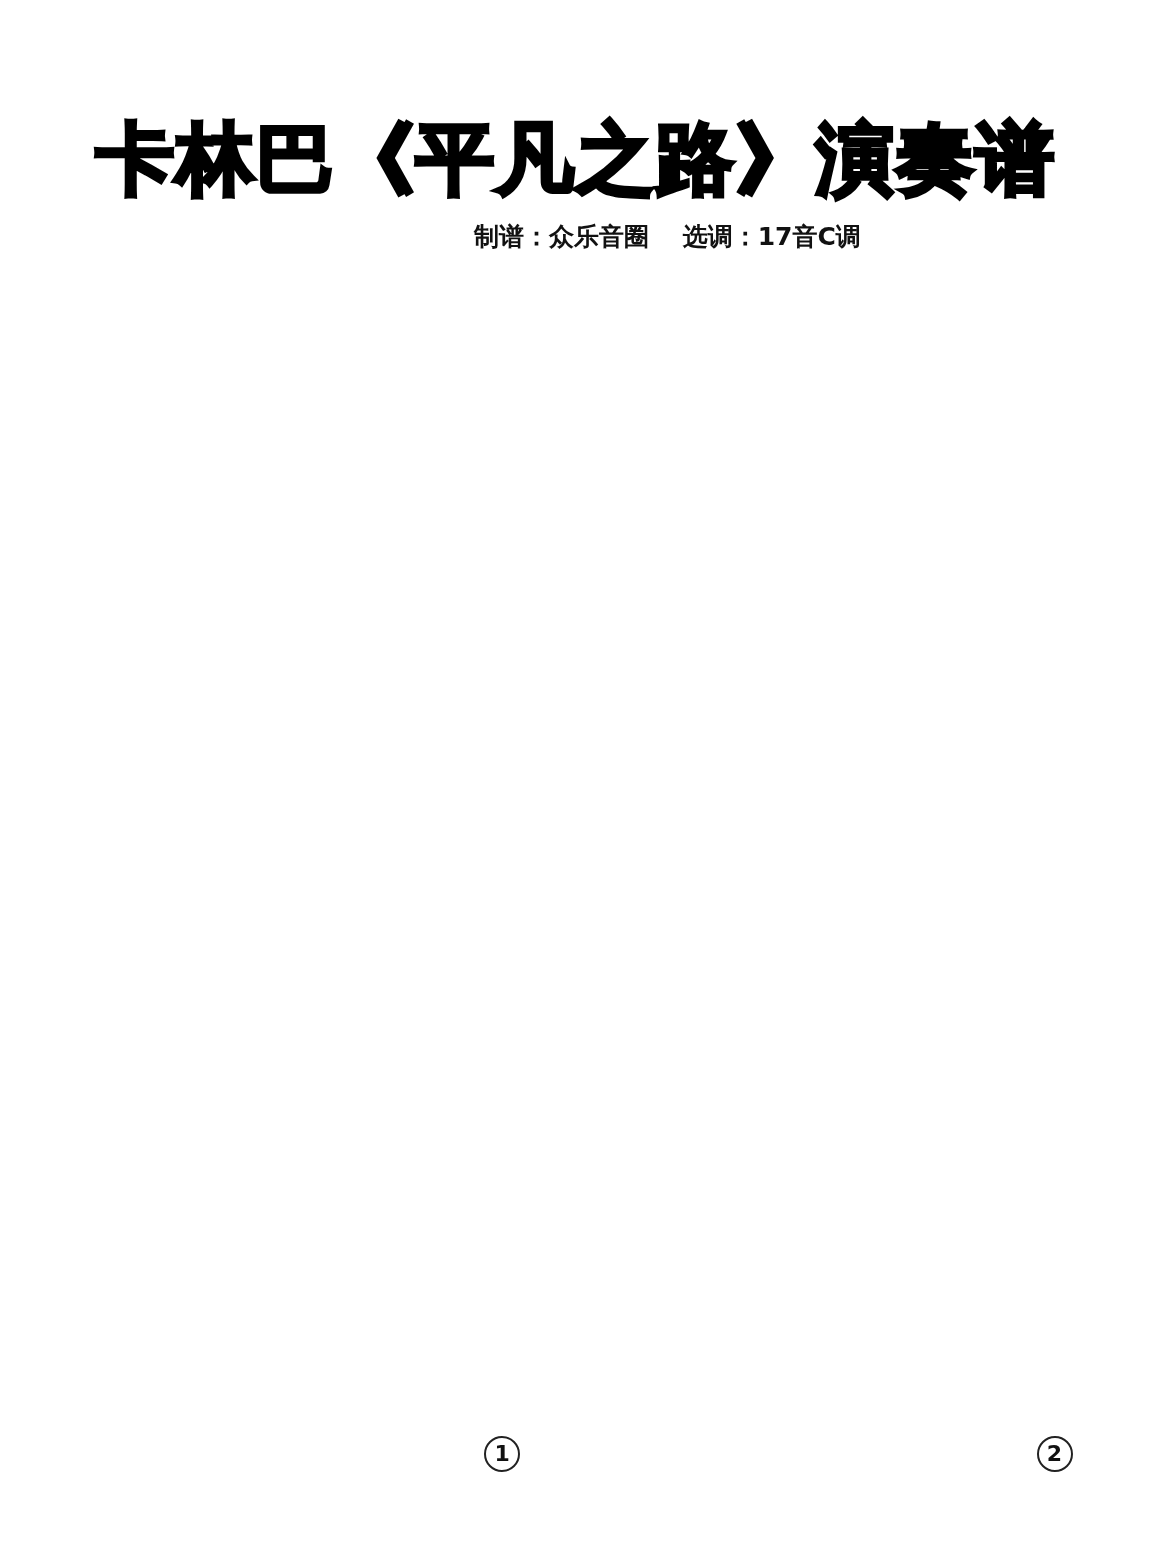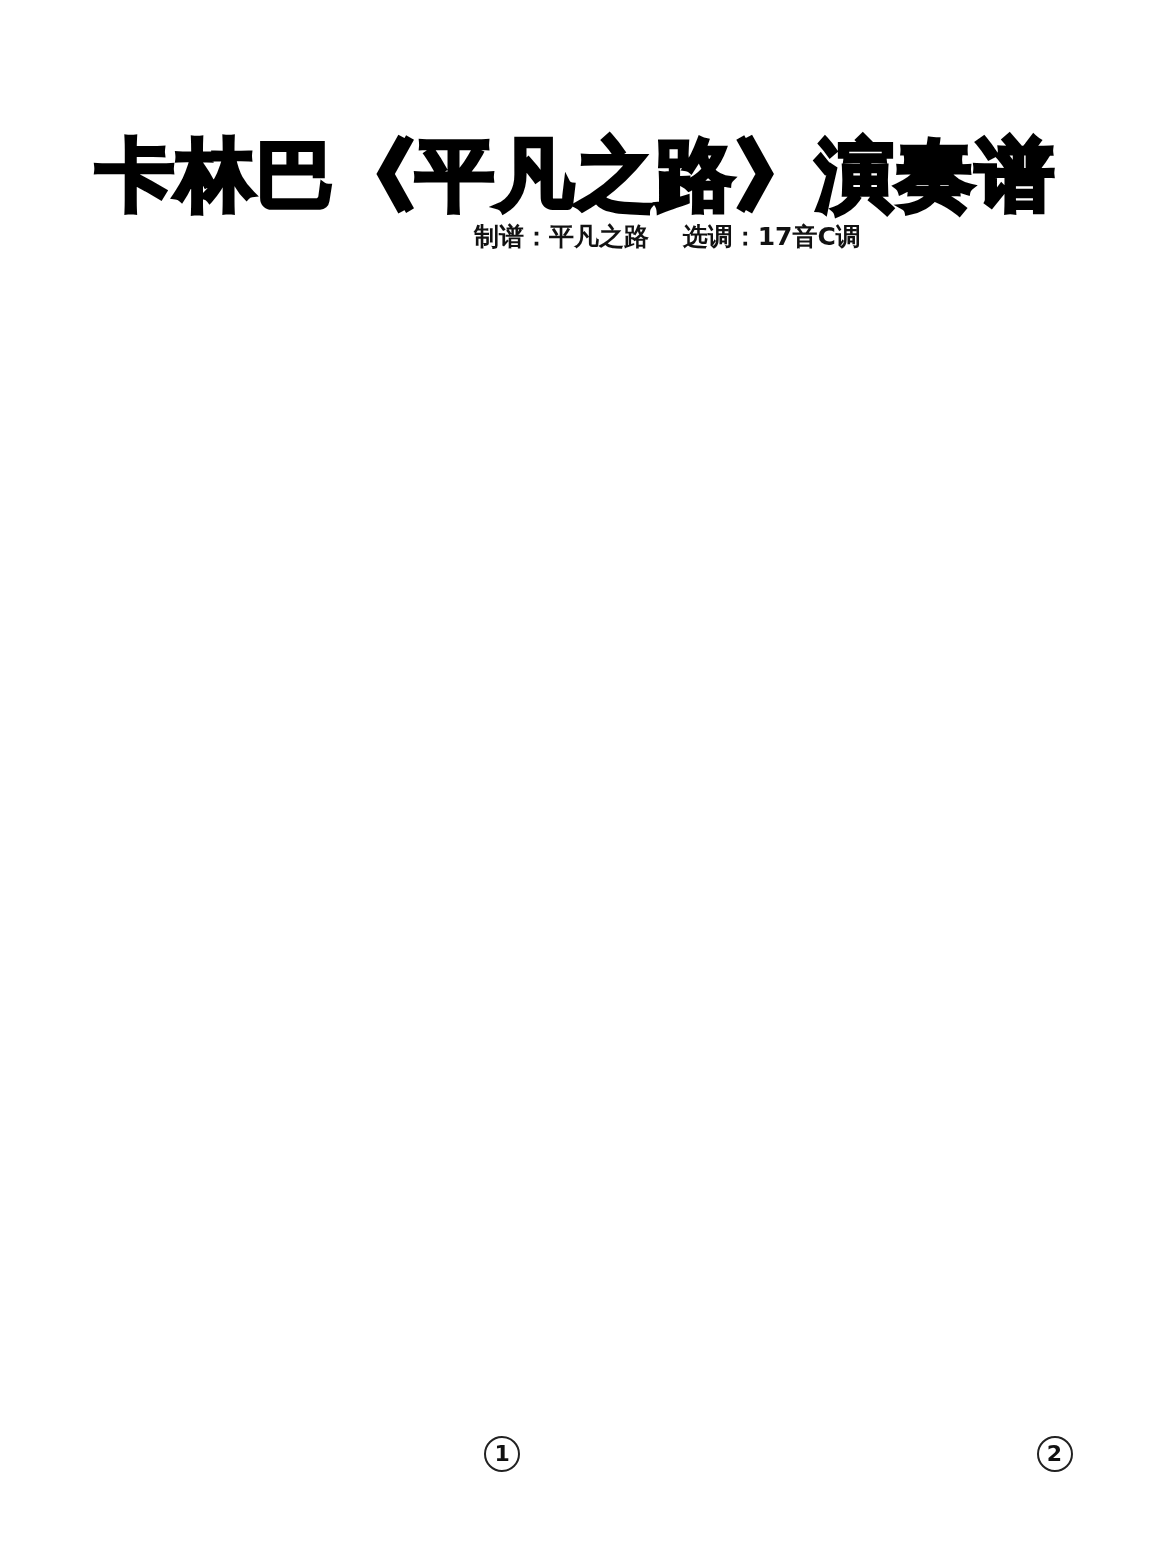--- a/index.html
+++ b/index.html
@@ -1,27 +1,27 @@
 <!DOCTYPE html>
 <html><head>
 <meta charset="utf-8">
 <style>
   html, body { margin: 0; padding: 0; background: #ffffff; }
   body { width: 1152px; height: 1565px; position: relative; overflow: hidden; font-family: "DejaVu Sans", sans-serif; }
-  .title { position: absolute; left: 0; top: 108px; width: 1152px; text-align: center; font-family: "DejaVu Sans", sans-serif; font-weight: 900; font-size: 78px; letter-spacing: 2px; color: #000; margin-top: 16px; -webkit-text-stroke: 4px #000; }
+  .title { position: absolute; left: 0; top: 108px; width: 1152px; text-align: center; font-family: "DejaVu Sans", sans-serif; font-weight: 900; font-size: 78px; letter-spacing: 2px; color: #000; -webkit-text-stroke: 4px #000; }
   .subtitle { position: absolute; left: 474px; top: 220px; font-size: 25px; font-weight: bold; color: #111; font-family: "DejaVu Sans", sans-serif; white-space: pre; }
   .chart { position: absolute; top: 0; left: 0; width: 1152px; height: 1565px; }
   .chart svg { position: absolute; left: 0; top: 0; }
   .sheet-number { position: absolute; width: 32px; height: 32px; border: 2.5px solid #222; border-radius: 50%; font-size: 22px; font-weight: bold; text-align: center; line-height: 32px; color: #111; font-family: "DejaVu Sans", sans-serif; }
 </style>
 </head>
 <body>
 
 <div class="title">卡林巴《平凡之路》演奏谱</div>
-<div class="subtitle">制谱：平凡之路　 选调：17音C调</div>
+<div class="subtitle">制谱：众乐音圈　 选调：17音C调</div>
 
 <div class="chart">
     <svg width="1152" height="1565" viewBox="0 0 1152 1565"></svg>
     <div class="sheet-number" style="left: 484.2px; top: 1436px;">1</div>
   </div>
 <div class="chart">
     <svg width="1152" height="1565" viewBox="0 0 1152 1565"></svg>
     <div class="sheet-number" style="left: 1036.5px; top: 1436px;">2</div>
   </div>
 

